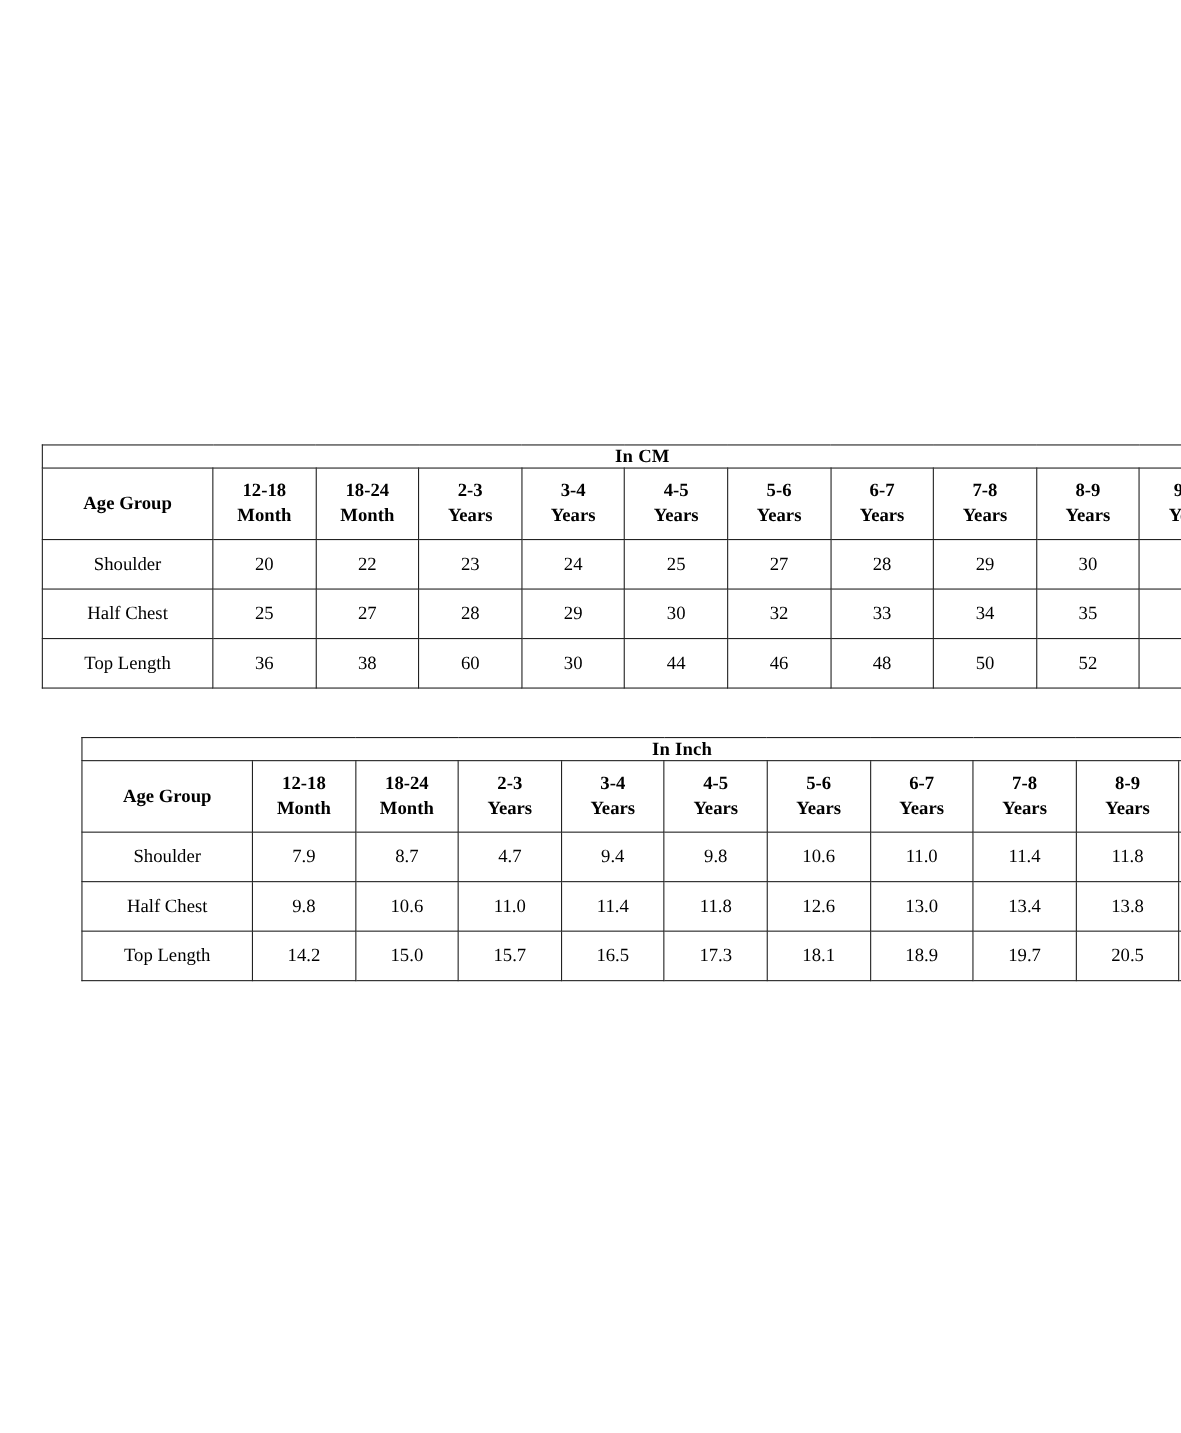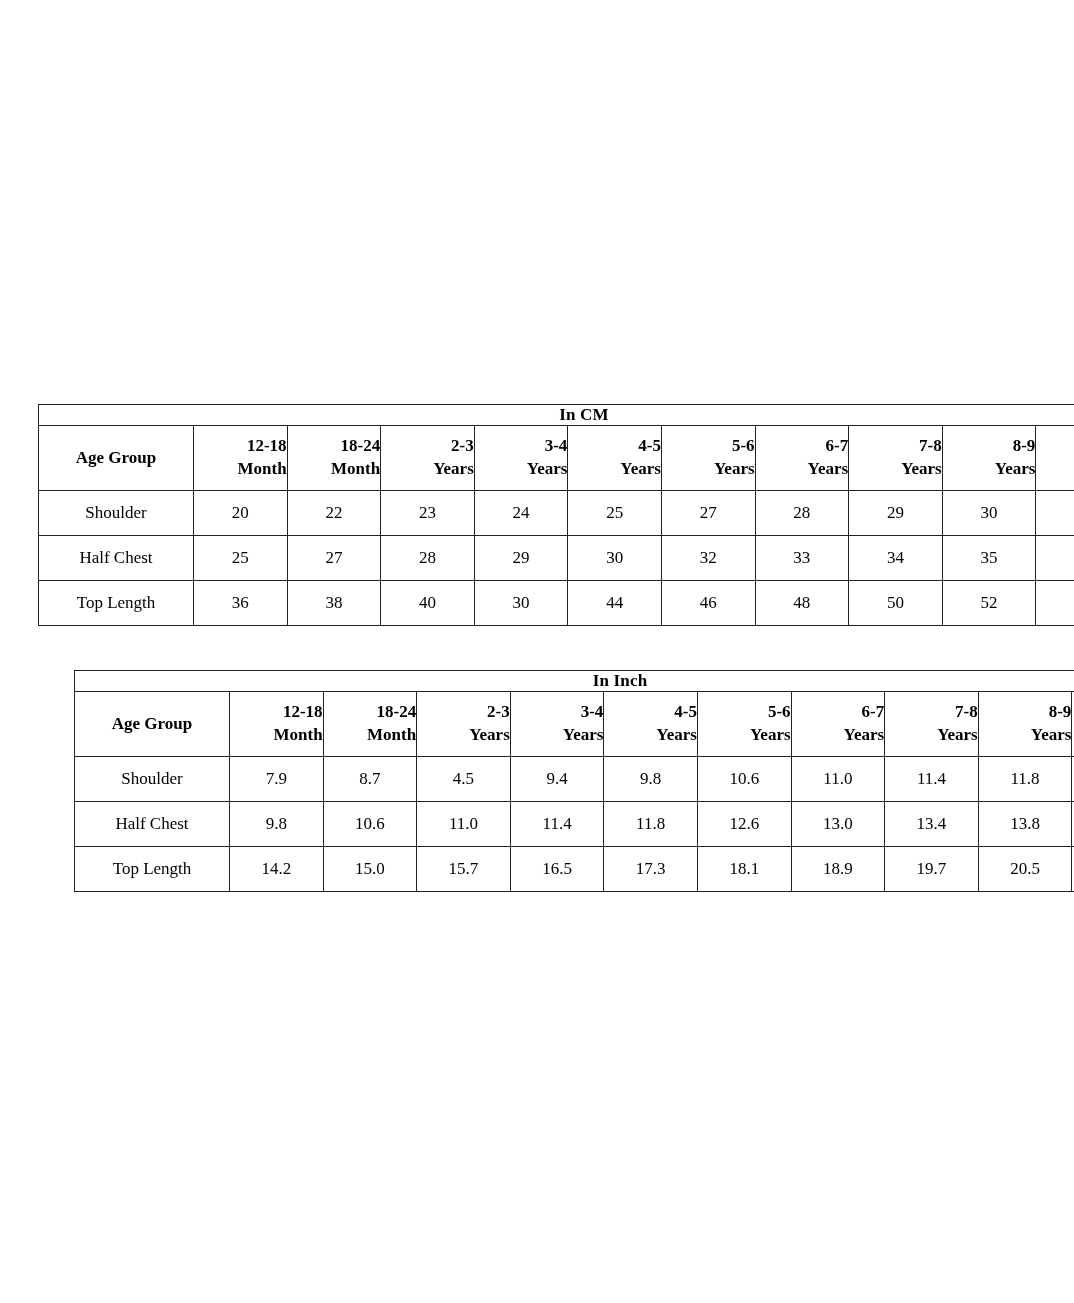--- a/index.html
+++ b/index.html
@@ -60,21 +60,20 @@
   }
 
   .size-table thead th {
     font-weight: bold;
     height: 64px;
     line-height: 1.35;
   }
   .size-table thead th .l1,
   .size-table thead th .l2 {
     display: block;
-    text-align: right;
   }
 
   .row-label {
     font-weight: bold;
     font-size: 17px;
     height: 44px;
   }
 
   .size-table tbody td {
     height: 44px;
@@ -176,21 +175,21 @@
           <td>32</td>
           <td>33</td>
           <td>34</td>
           <td>35</td>
           <td>36</td>
         </tr>
         <tr>
           <td class="row-label">Top Length</td>
           <td>36</td>
           <td>38</td>
-          <td>40</td>
+          <td>60</td>
           <td>30</td>
           <td>44</td>
           <td>46</td>
           <td>48</td>
           <td>50</td>
           <td>52</td>
           <td>54</td>
         </tr>
       </tbody>
     </table>
@@ -257,21 +256,21 @@
             <span class="l1">9-10</span>
             <span class="l2">Years</span>
           </th>
         </tr>
       </thead>
       <tbody>
         <tr>
           <td class="row-label">Shoulder</td>
           <td>7.9</td>
           <td>8.7</td>
-          <td>4.5</td>
+          <td>4.7</td>
           <td>9.4</td>
           <td>9.8</td>
           <td>10.6</td>
           <td>11.0</td>
           <td>11.4</td>
           <td>11.8</td>
           <td>12.2</td>
         </tr>
         <tr>
           <td class="row-label">Half Chest</td>

